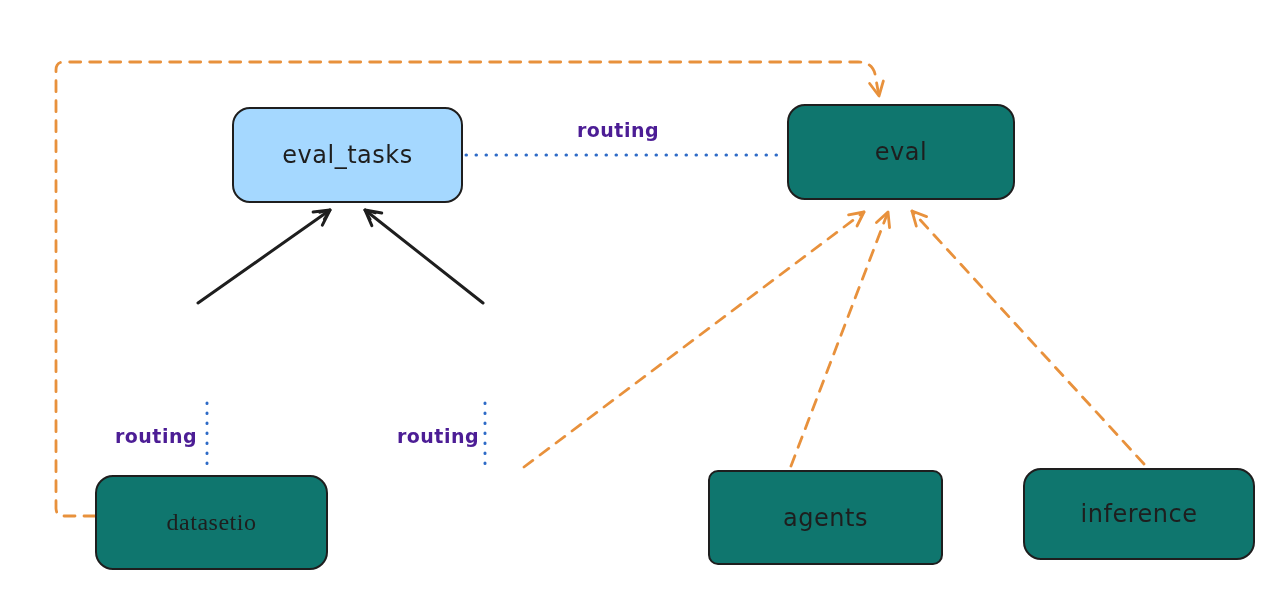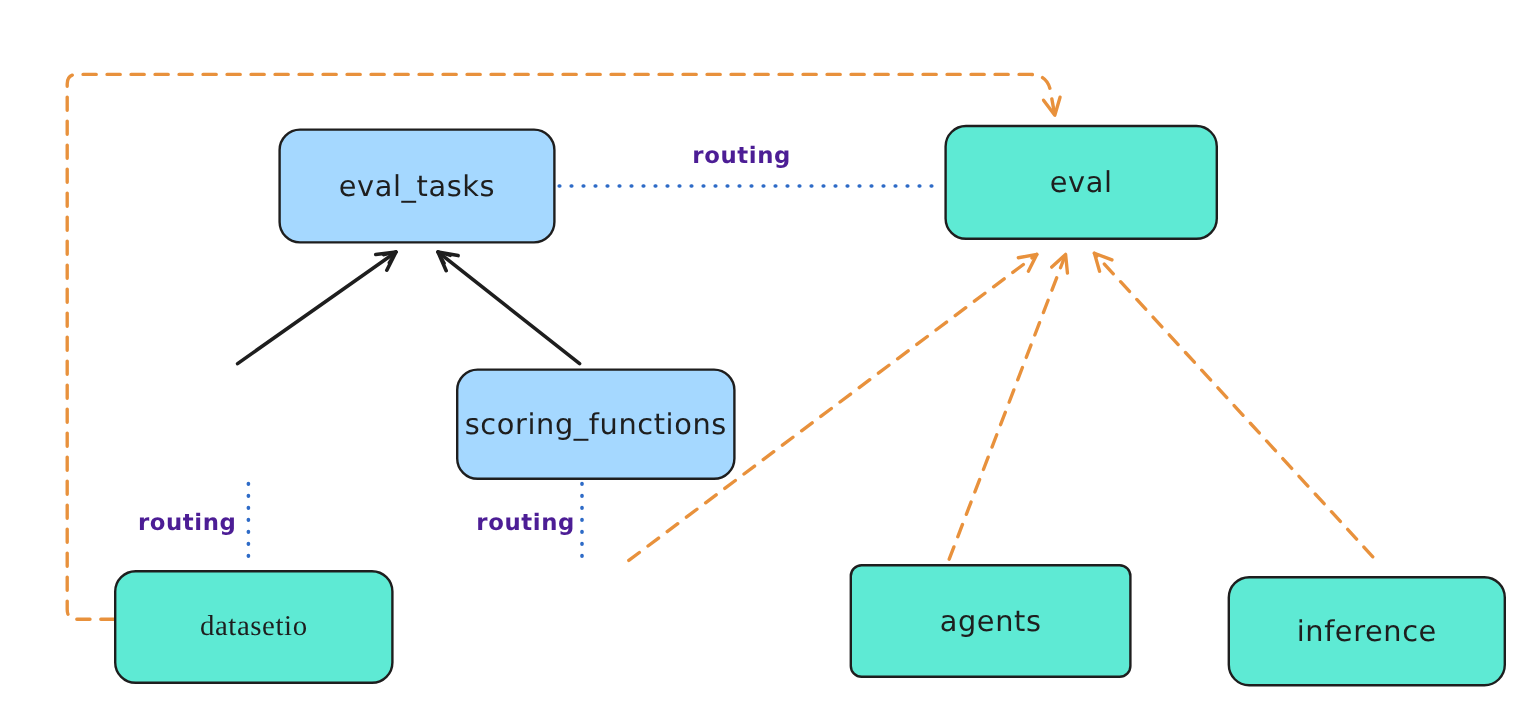--- a/index.html
+++ b/index.html
@@ -16,31 +16,31 @@
   .node{
     position:absolute;
     border:2.5px solid #1e1e1e;
     border-radius:18px;
     display:flex;align-items:center;justify-content:center;
     font-size:24px;color:#1e1e1e;
     letter-spacing:0.5px;
     box-sizing:border-box;
   }
   .node--blue{background:#a5d8ff;}
-  .node--green{background:#5eead4;text-align:right;}
+  .node--green{background:#0f766e;text-align:right;}
 
   
   #n-eval_tasks{left:232px;top:107px;width:231px;height:96px;}
   #n-eval{left:787px;top:104px;width:228px;height:96px;}
   #n-datasets{left:98px;top:305px;width:230px;height:93px;}
   #n-scoring_functions{left:380px;top:307px;width:233px;height:93px;}
   #n-datasetio{left:95px;top:475px;width:233px;height:95px;font-family:Liberation Serif, serif;}
   #n-scoring{left:385px;top:470px;width:232px;height:95px;}
   #n-agents{left:708px;top:470px;width:235px;height:95px;border-radius:10px;}
-  #n-inference{left:1023px;top:468px;width:232px;height:92px;margin-top:12px;}
+  #n-inference{left:1023px;top:468px;width:232px;height:92px;}
 
   .edge-label{
     position:absolute;
     color:#4c1d95;
     font-size:19px;
     font-weight:bold;
     letter-spacing:0.5px;
     transform:translate(-50%,-50%);
     white-space:nowrap;
   }
@@ -77,23 +77,20 @@
 
     <path d="M95,516 L64,516 Q56,516 56,508 L56,70 Q56,62 64,62 L858,62 Q872,62 875,74 L879,96" fill="none" stroke="#e8913c" stroke-width="2.8" stroke-linecap="round" stroke-dasharray="11 9" marker-end="url(#arrow-orange)"></path>
   </svg>
 
   <div class="node node--blue" id="n-eval_tasks">
     <span>eval_tasks</span>
   </div>
   <div class="node node--green" id="n-eval">
     <span>eval</span>
   </div>
-  <div class="node node--blue" id="n-scoring_functions">
-    <span>scoring_functions</span>
-  </div>
   <div class="node node--green" id="n-datasetio">
     <span>datasetio</span>
   </div>
   <div class="node node--green" id="n-agents">
     <span>agents</span>
   </div>
   <div class="node node--green" id="n-inference">
     <span>inference</span>
   </div>
 

